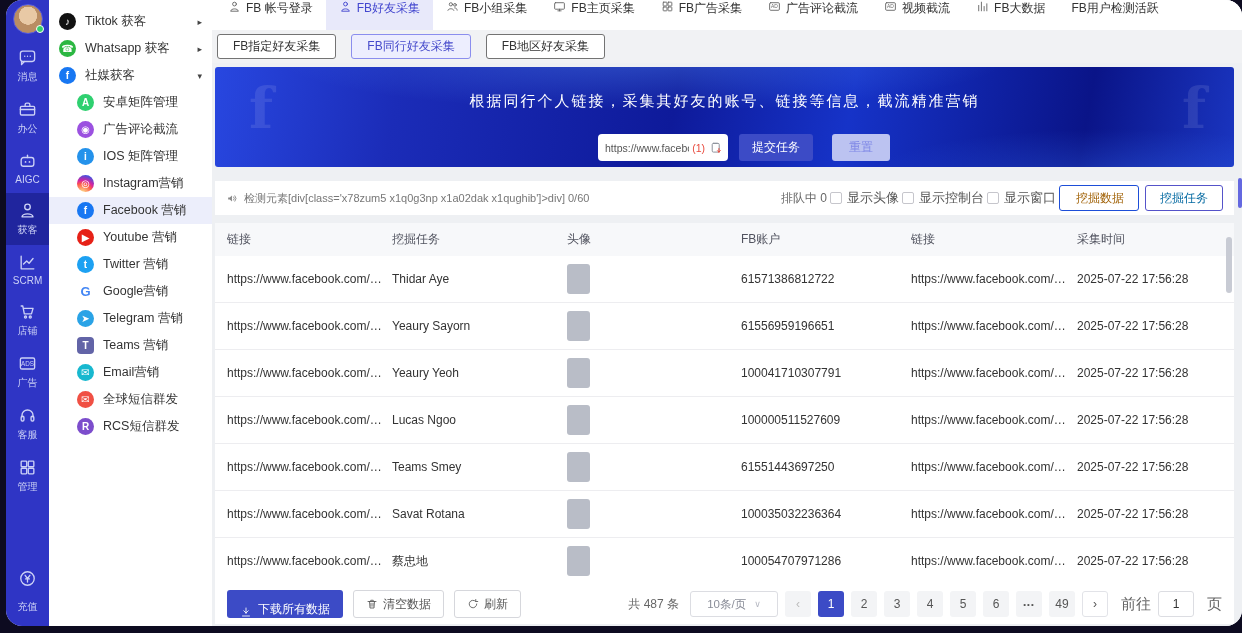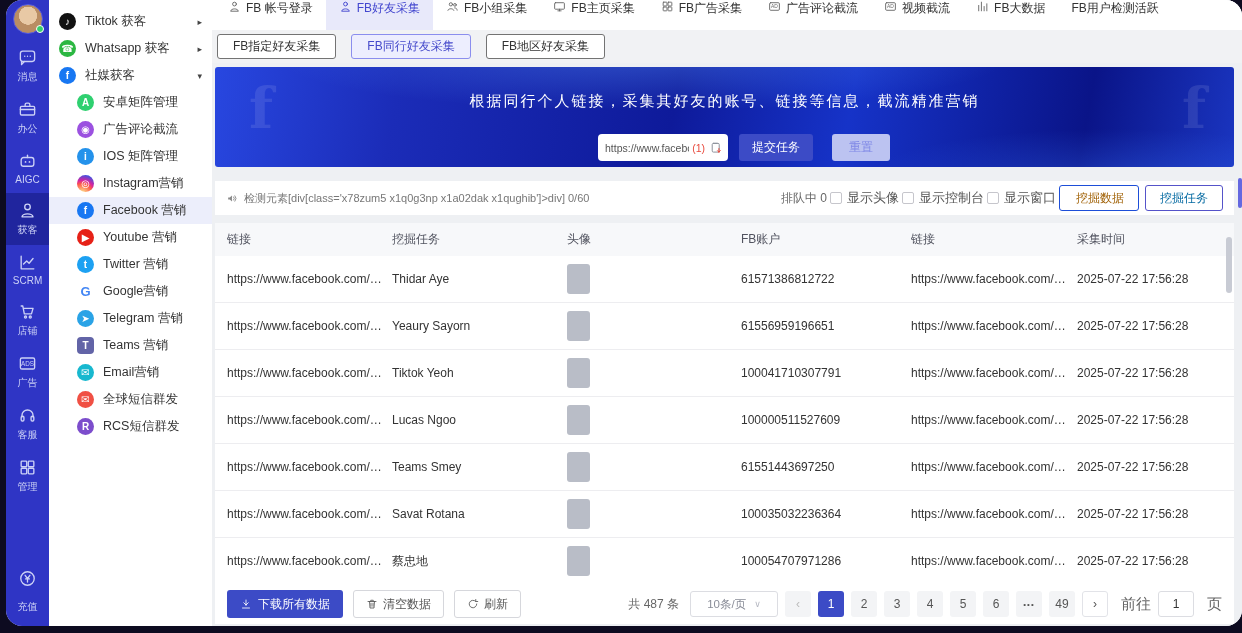--- a/index.html
+++ b/index.html
@@ -78,21 +78,21 @@
   .table-wrap { margin:8px 8px 0 3px; background:#fff; flex:1; overflow:hidden; position:relative; }
   .grid { display:grid; grid-template-columns:165px 175px 174px 170px 166px 1fr; align-items:center; padding-left:12px; }
   .thead { height:33px; background:#f7f8fa; font-size:12px; color:#51535f; }
   .trow { height:47px; border-bottom:1px solid #ededf0; font-size:12px; color:#333; }
   .cell { overflow:hidden; white-space:nowrap; text-overflow:ellipsis; padding-right:10px; }
   .ava-ph { width:23px; height:30px; background:#b9bdc7; border-radius:3px; }
   .gray-thumb { position:absolute; right:2px; top:14px; width:6px; height:56px; background:#c8cbd4; border-radius:3px; }
   .purple-thumb { position:absolute; right:0; top:178px; width:4px; height:30px; background:#6468e0; border-radius:2px; z-index:5; }
 
   .footer { height:40px; background:#fff; margin:0 8px 2px 3px; display:flex; align-items:center; padding:0 12px; gap:10px; flex-shrink:0; }
-  .dl-btn { background:#3c4bc6; color:#fff; height:28px; padding:0 13px; border:none; border-radius:3px; font-size:12px; display:flex; align-items:center; gap:6px; }
+  .dl-btn { background:#3c4bc6; color:#fff; height:28px; padding:0 13px; border:none; border-radius:3px; font-size:12px; display:flex; align-items:flex-end; gap:6px; }
   .ghost-btn { background:#fff; border:1px solid #d6d7dc; color:#555; height:28px; padding:0 12px; border-radius:3px; font-size:12px; display:flex; align-items:center; gap:5px; }
   .ghost-btn svg, .dl-btn svg { width:12px; height:12px; }
   .foot-right { margin-left:auto; display:flex; align-items:center; gap:7px; }
   .total { font-size:12px; color:#666; margin-right:4px; }
   .psize { width:88px; height:26px; border:1px solid #dcdde2; border-radius:3px; display:flex; align-items:center; justify-content:center; gap:8px; font-size:11.5px; color:#8a8d98; background:#fff; }
   .page-box { min-width:26px; height:26px; background:#f3f4f6; border-radius:3px; display:flex; align-items:center; justify-content:center; font-size:12px; color:#555; padding:0 4px; }
   .page-box.active { background:#3c4bc6; color:#fff; }
   .page-box.prev { color:#bbb; }
   .page-box.next { background:#fff; border:1px solid #e2e3e8; }
   .goto { font-size:15px; color:#666; margin-left:6px; }
@@ -472,21 +472,21 @@
         <div class="cell">Yeaury Sayorn</div>
         <div class="cell">
             <div class="ava-ph"></div>
           </div>
         <div class="cell">61556959196651</div>
         <div class="cell">https://www.facebook.com/yeaury.s...</div>
         <div class="cell">2025-07-22 17:56:28</div>
       </div>
       <div class="grid trow">
         <div class="cell">https://www.facebook.com/profile.p...</div>
-        <div class="cell">Tiktok Yeoh</div>
+        <div class="cell">Yeaury Yeoh</div>
         <div class="cell">
             <div class="ava-ph"></div>
           </div>
         <div class="cell">100041710307791</div>
         <div class="cell">https://www.facebook.com/chull.yeoh</div>
         <div class="cell">2025-07-22 17:56:28</div>
       </div>
       <div class="grid trow">
         <div class="cell">https://www.facebook.com/profile.p...</div>
         <div class="cell">Lucas Ngoo</div>

